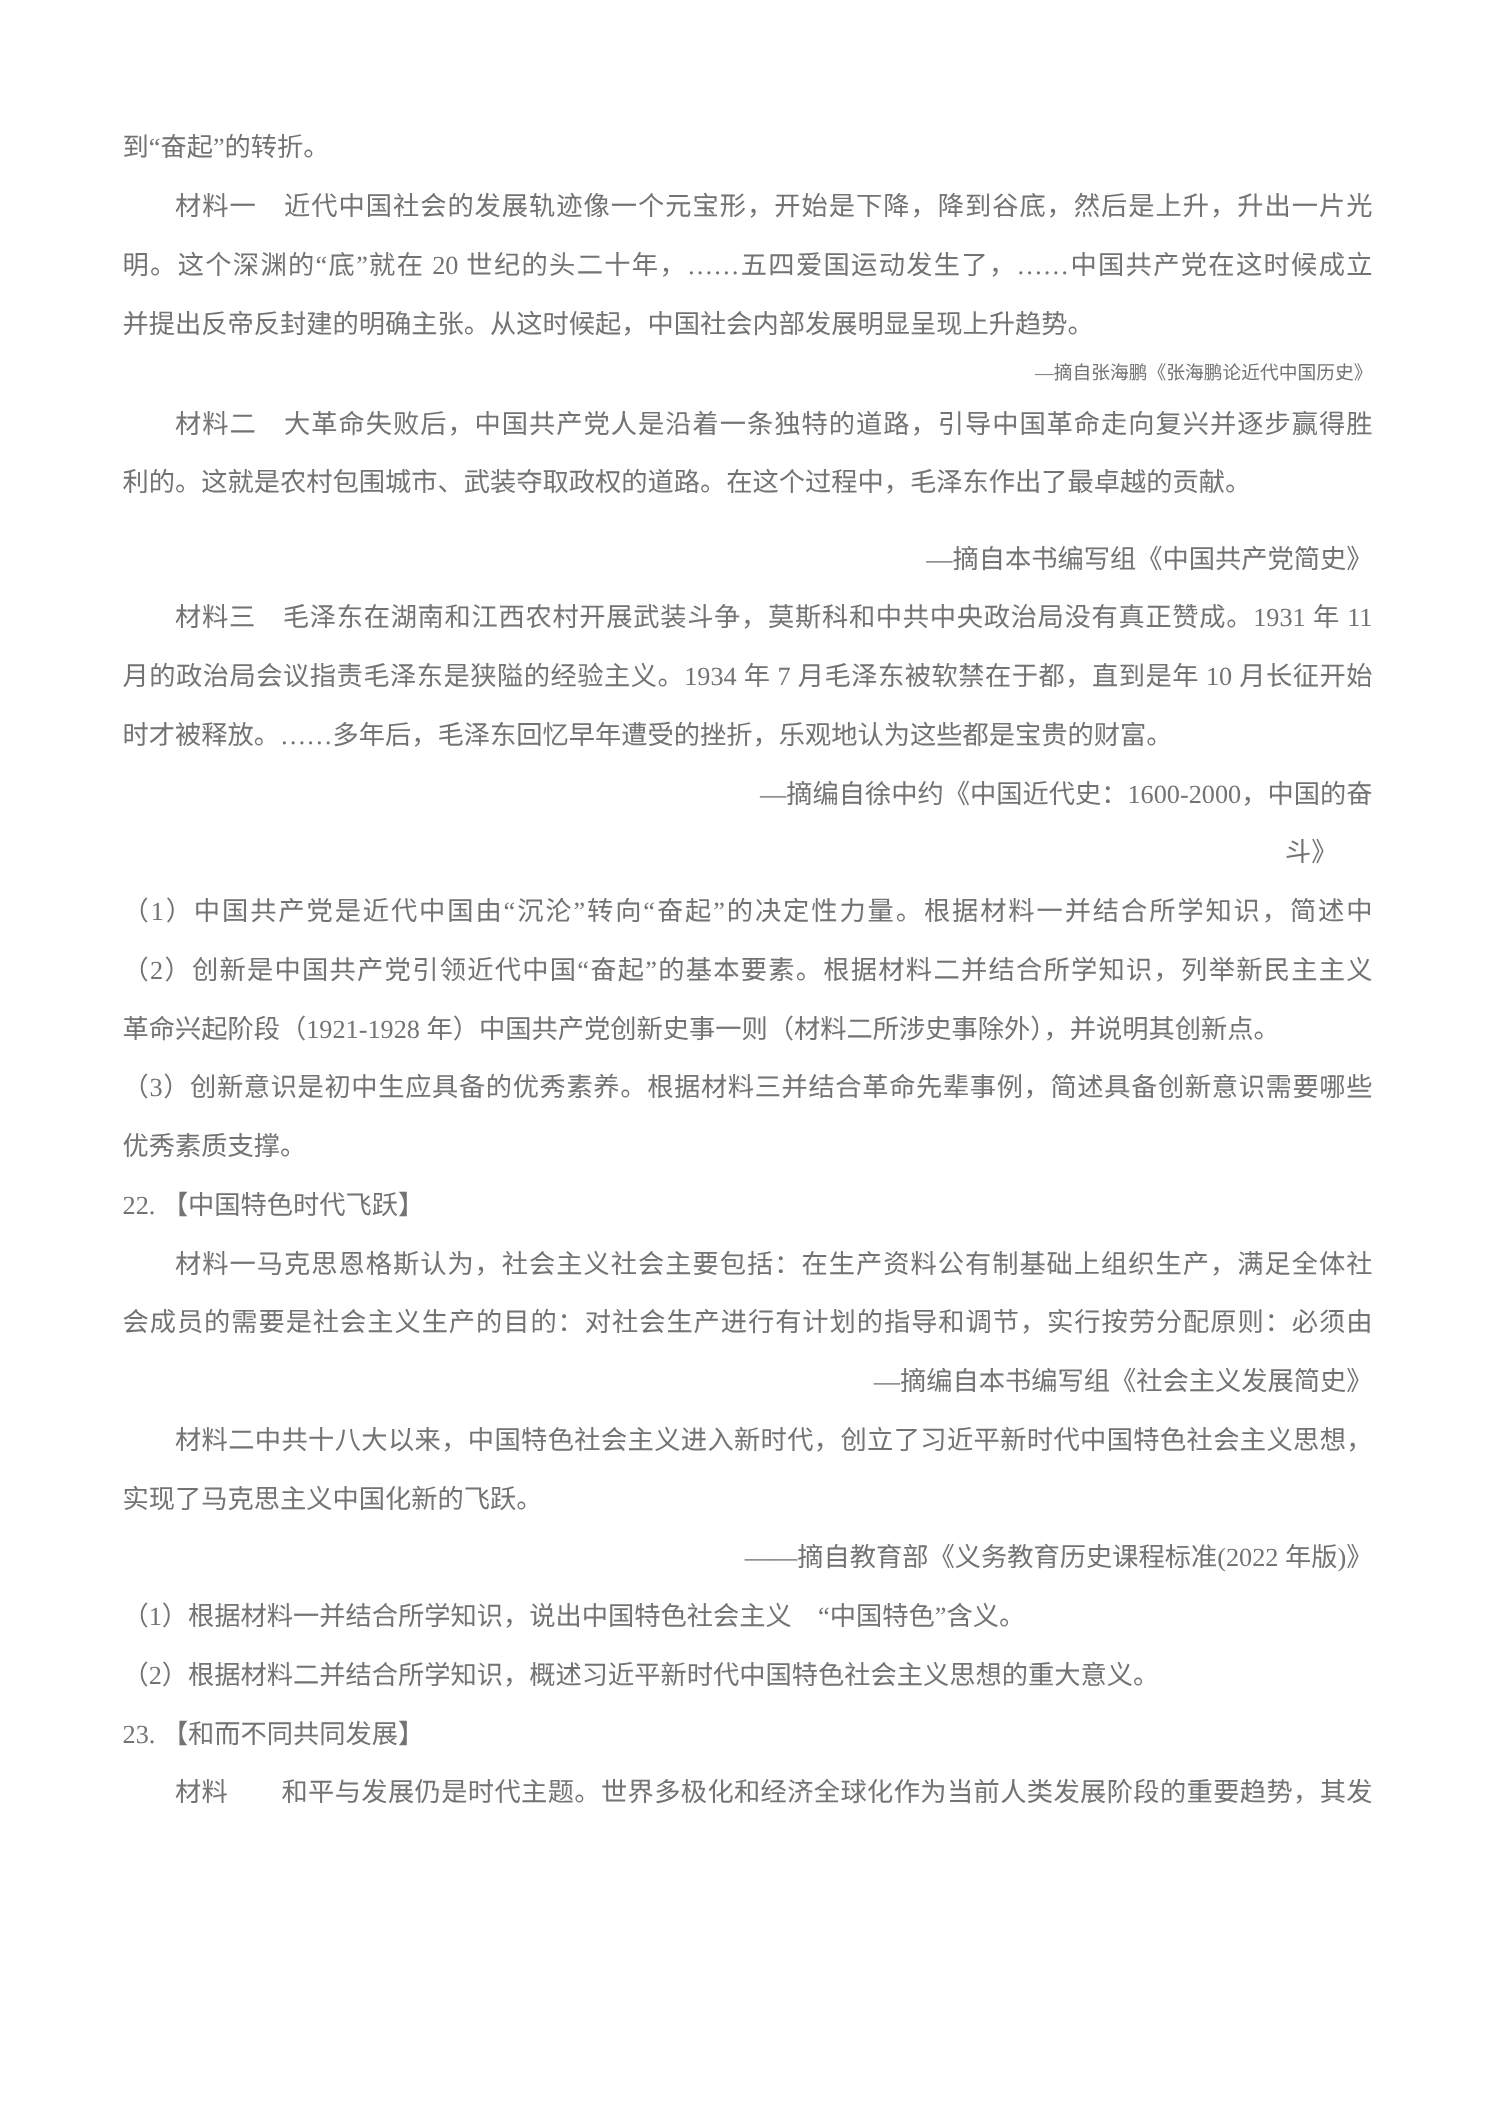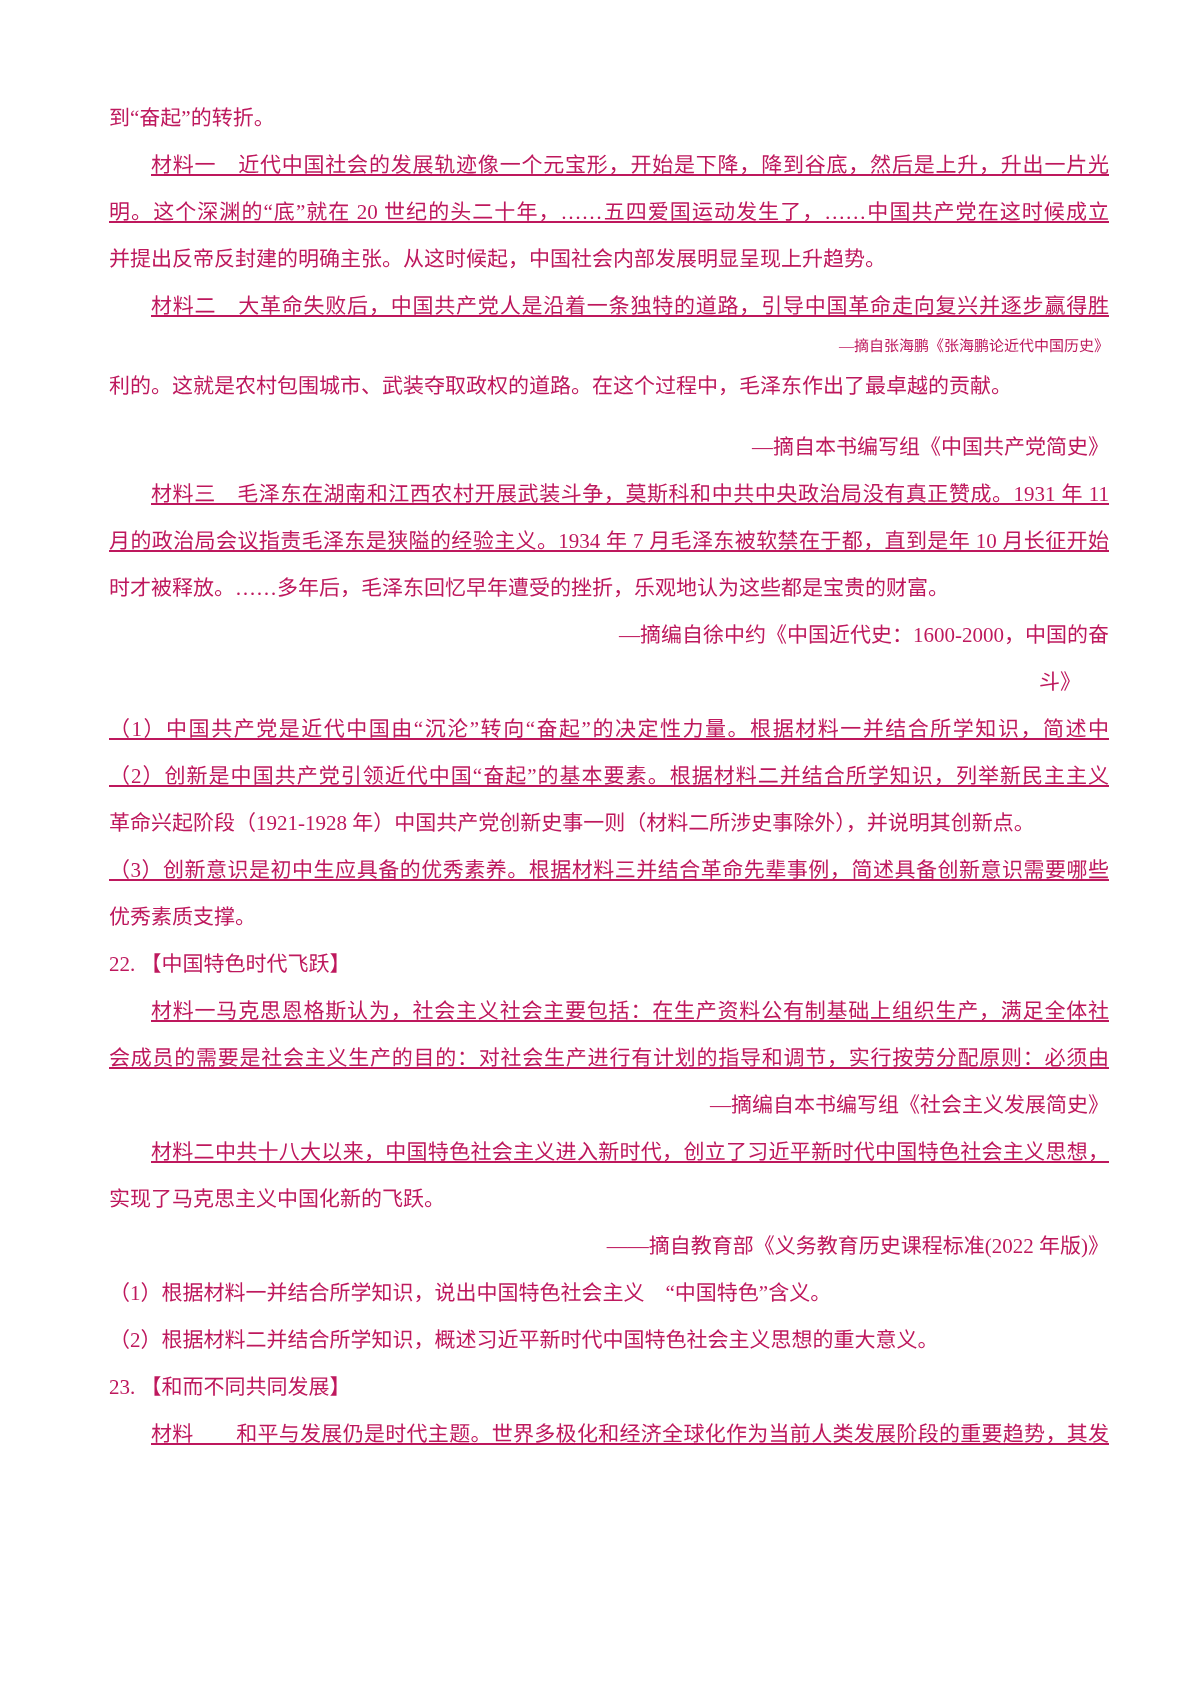--- a/index.html
+++ b/index.html
@@ -10,41 +10,40 @@
   .page {
     position: relative;
     width: 1200px;
     height: 1698px;
     background: #ffffff;
     overflow: hidden;
     font-family: "Liberation Serif", serif;
   }
   .content {
     position: absolute;
-    left: 109px;
+    left: 98px;
     top: 95px;
     width: 1000px;
-    color: #be185d;
+    color: #737373;
   }
   .line {
     height: 47px;
     line-height: 47px;
     font-size: 21px;
     white-space: nowrap;
     overflow: visible;
   }
   .line.indent {
     padding-left: 42px;
   }
   .line.fill {
     white-space: normal;
     text-align: justify;
     text-align-last: justify;
     overflow: hidden;
-    text-decoration: underline;
   }
   .line.right {
     text-align: right;
   }
   .line.small {
     font-size: 15px;
     height: 33px;
     line-height: 33px;
   }
   .line.gap {
@@ -57,22 +56,22 @@
 </head>
 <body>
 
 <div class="page">
   <div class="content">
 
   <div class="line">到“奋起”的转折。</div>
       <div class="line indent fill">材料一　近代中国社会的发展轨迹像一个元宝形，开始是下降，降到谷底，然后是上升，升出一片光</div>
       <div class="line fill">明。这个深渊的“底”就在 20 世纪的头二十年，……五四爱国运动发生了，……中国共产党在这时候成立</div>
       <div class="line">并提出反帝反封建的明确主张。从这时候起，中国社会内部发展明显呈现上升趋势。</div>
+      <div class="line right small">—摘自张海鹏《张海鹏论近代中国历史》</div>
       <div class="line indent fill">材料二　大革命失败后，中国共产党人是沿着一条独特的道路，引导中国革命走向复兴并逐步赢得胜</div>
-      <div class="line right small">—摘自张海鹏《张海鹏论近代中国历史》</div>
       <div class="line">利的。这就是农村包围城市、武装夺取政权的道路。在这个过程中，毛泽东作出了最卓越的贡献。</div>
       <div class="line right gap">—摘自本书编写组《中国共产党简史》</div>
       <div class="line indent fill">材料三　毛泽东在湖南和江西农村开展武装斗争，莫斯科和中共中央政治局没有真正赞成。1931 年 11</div>
       <div class="line fill">月的政治局会议指责毛泽东是狭隘的经验主义。1934 年 7 月毛泽东被软禁在于都，直到是年 10 月长征开始</div>
       <div class="line">时才被释放。……多年后，毛泽东回忆早年遭受的挫折，乐观地认为这些都是宝贵的财富。</div>
       <div class="line right">—摘编自徐中约《中国近代史：1600-2000，中国的奋</div>
       <div class="line right pad-r">斗》</div>
       <div class="line fill">（1）中国共产党是近代中国由“沉沦”转向“奋起”的决定性力量。根据材料一并结合所学知识，简述中</div>
       <div class="line fill">（2）创新是中国共产党引领近代中国“奋起”的基本要素。根据材料二并结合所学知识，列举新民主主义</div>
       <div class="line">革命兴起阶段（1921-1928 年）中国共产党创新史事一则（材料二所涉史事除外），并说明其创新点。</div>

